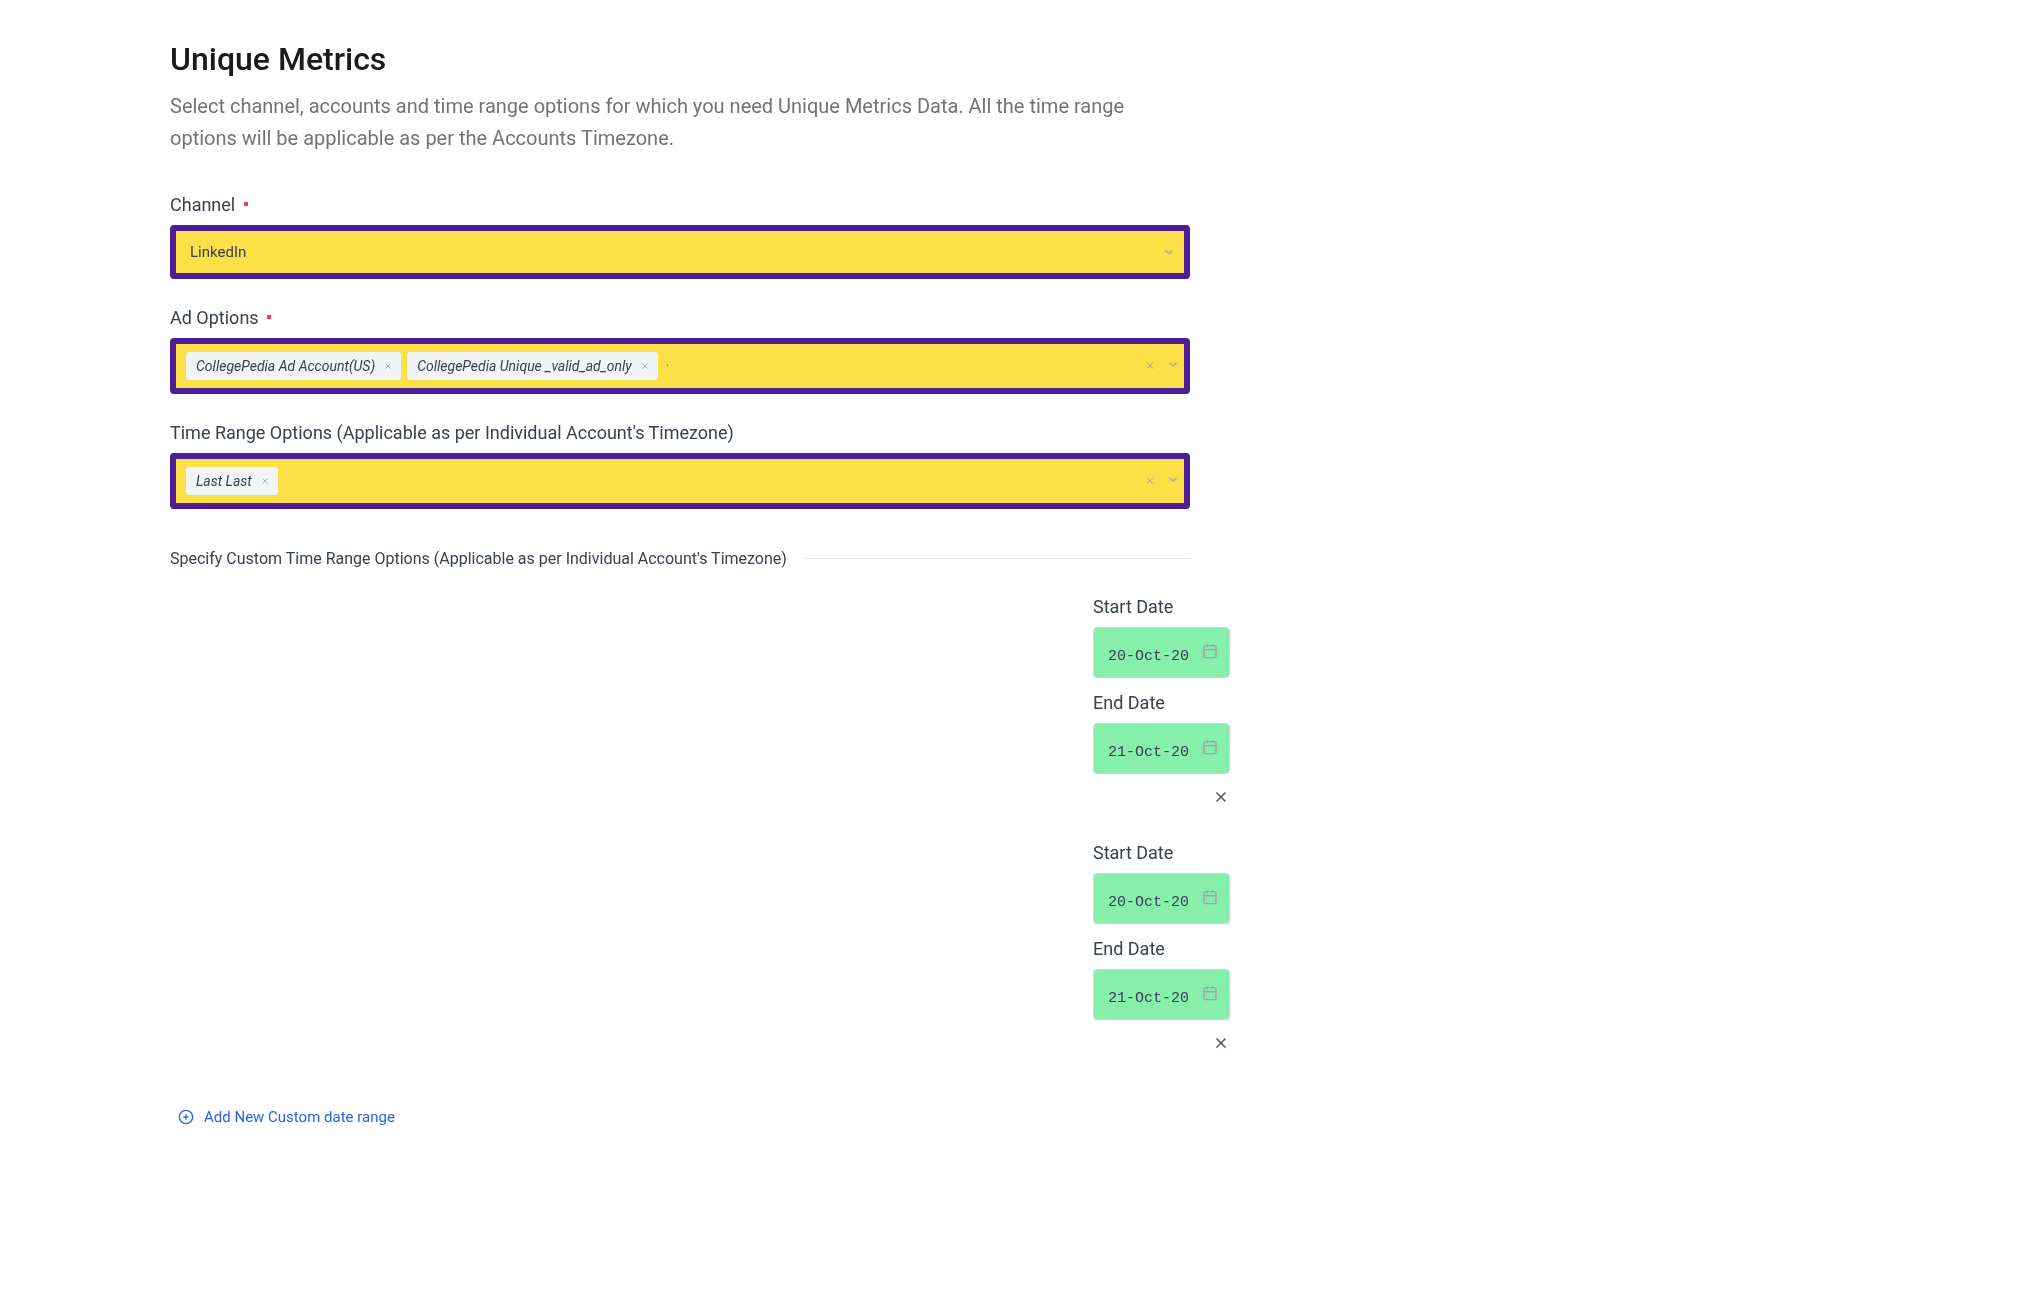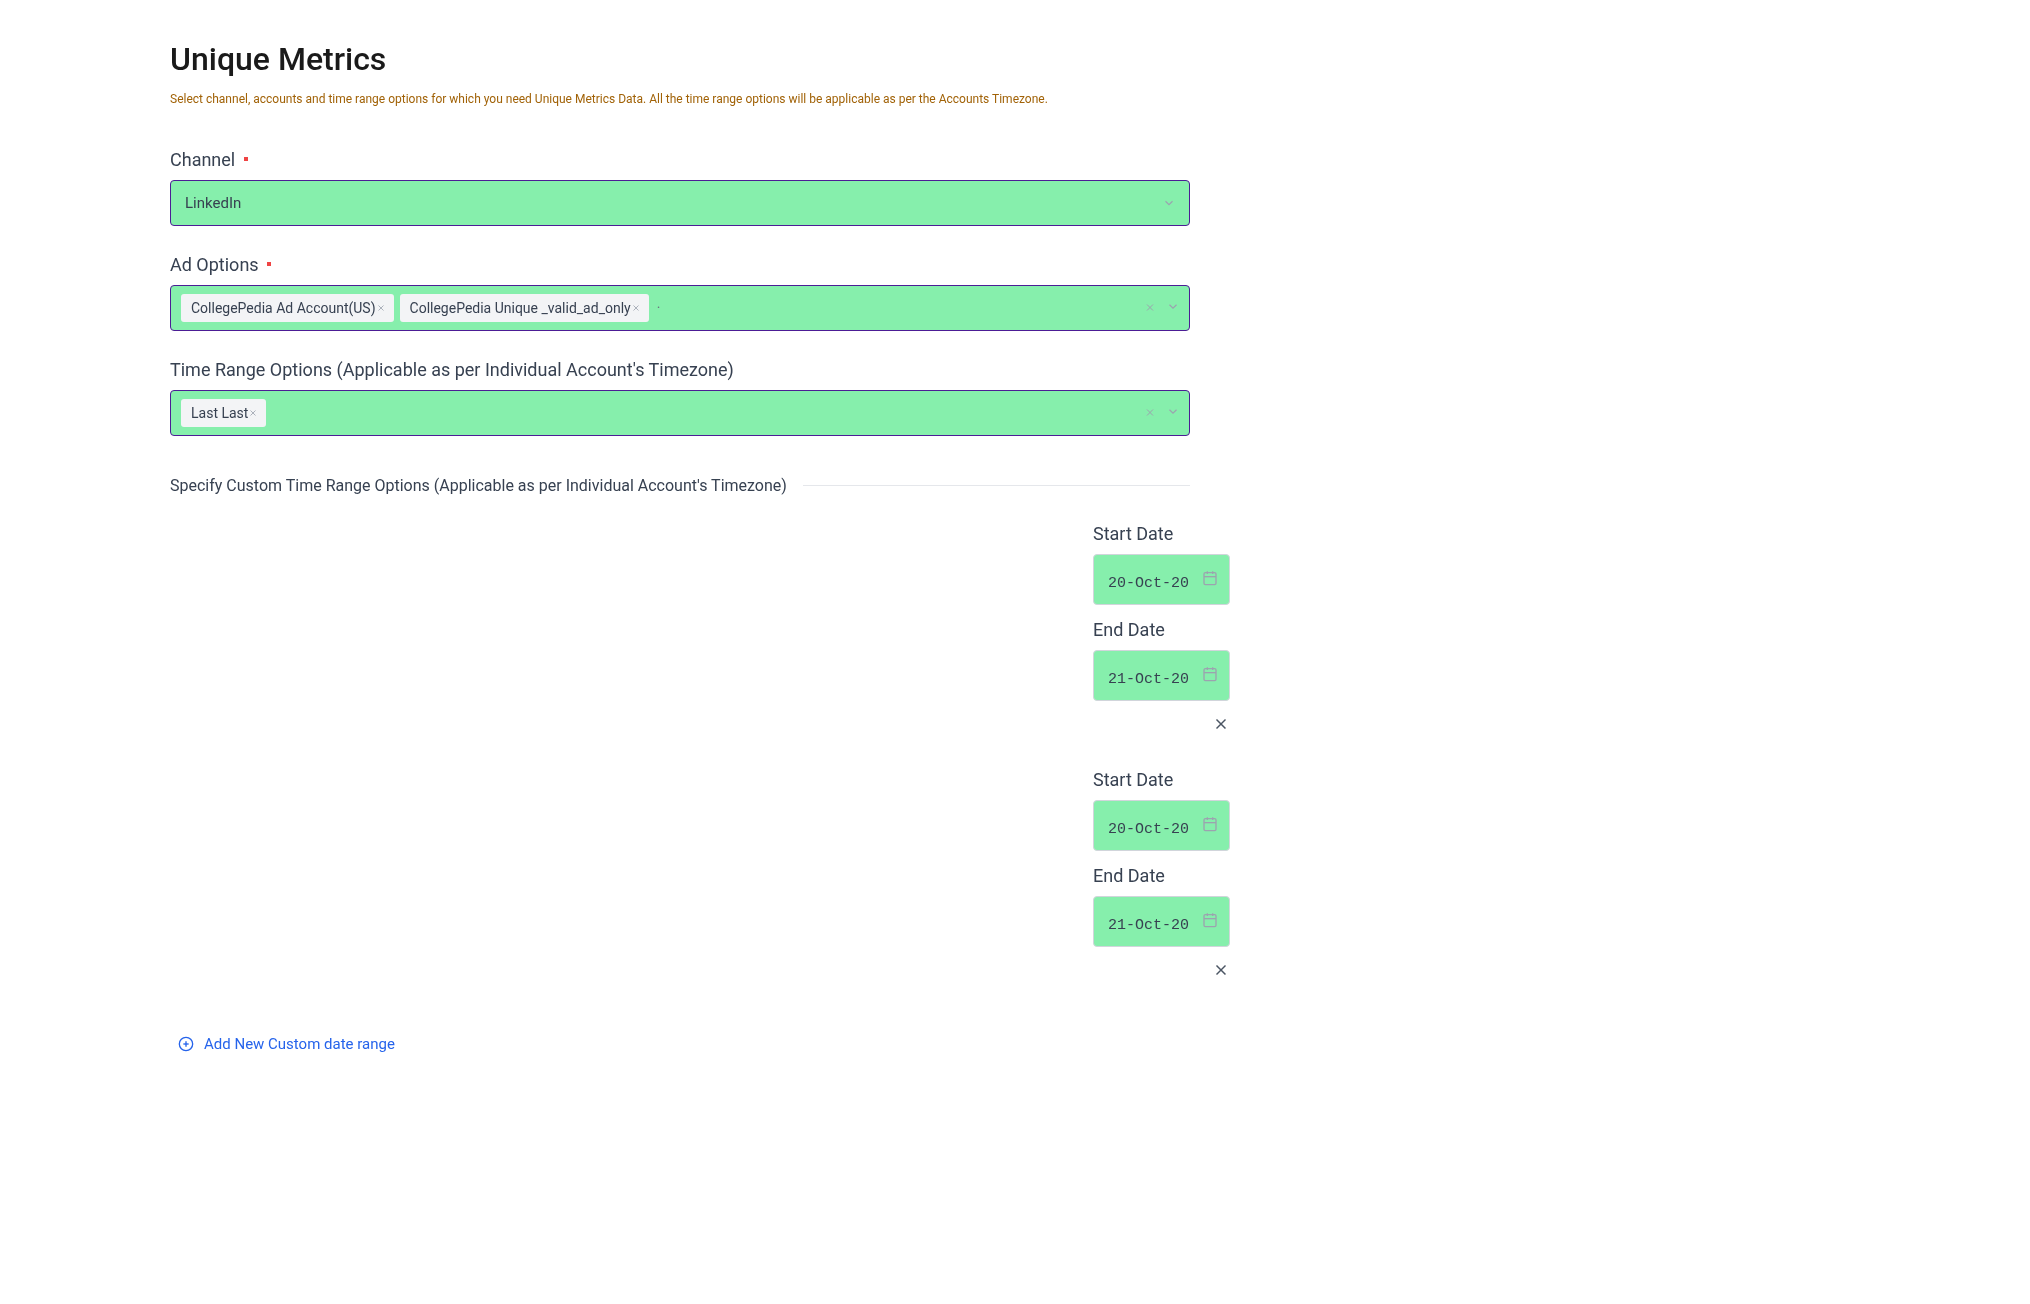--- a/index.html
+++ b/index.html
@@ -13,22 +13,22 @@
       padding: 40px 170px;
       color: #1a1a1a;
     }
     .page-title {
       font-size: 32px;
       font-weight: 500;
       color: #1a1a1a;
       margin-bottom: 12px;
     }
     .page-description {
-      font-size: 12px;
-      color: #a16207;
+      font-size: 20px;
+      color: #737373;
       line-height: 1.6;
       margin-bottom: 40px;
       max-width: 1020px;
     }
     .form-group {
       margin-bottom: 28px;
     }
     .form-label {
       display: block;
       font-size: 18px;
@@ -45,23 +45,23 @@
       position: relative;
       top: -2px;
     }
     .select-wrap {
       position: relative;
       width: 100%;
       max-width: 1020px;
     }
     .select-input {
       width: 100%;
-      border: 1px solid #4c1d95;
+      border: 6px solid #4c1d95;
       border-radius: 4px;
-      background: #86efac;
+      background: #fde047;
       padding: 12px 40px 12px 14px;
       font-size: 15px;
       color: #374151;
       display: flex;
       align-items: center;
       min-height: 46px;
       flex-wrap: wrap;
       gap: 6px;
     }
     .chevron-icon {
@@ -89,21 +89,22 @@
       height: 12px;
     }
     .tag-chip {
       display: inline-flex;
       align-items: center;
       background: #f3f4f6;
       border-radius: 3px;
       padding: 6px 8px 6px 10px;
       font-size: 14px;
       color: #374151;
-      gap: 0;
+      gap: 8px;
+      font-style: italic;
     }
     .tag-remove {
       display: inline-flex;
       align-items: center;
       cursor: pointer;
       color: #9ca3af;
     }
     .tag-remove svg {
       width: 10px;
       height: 10px;

